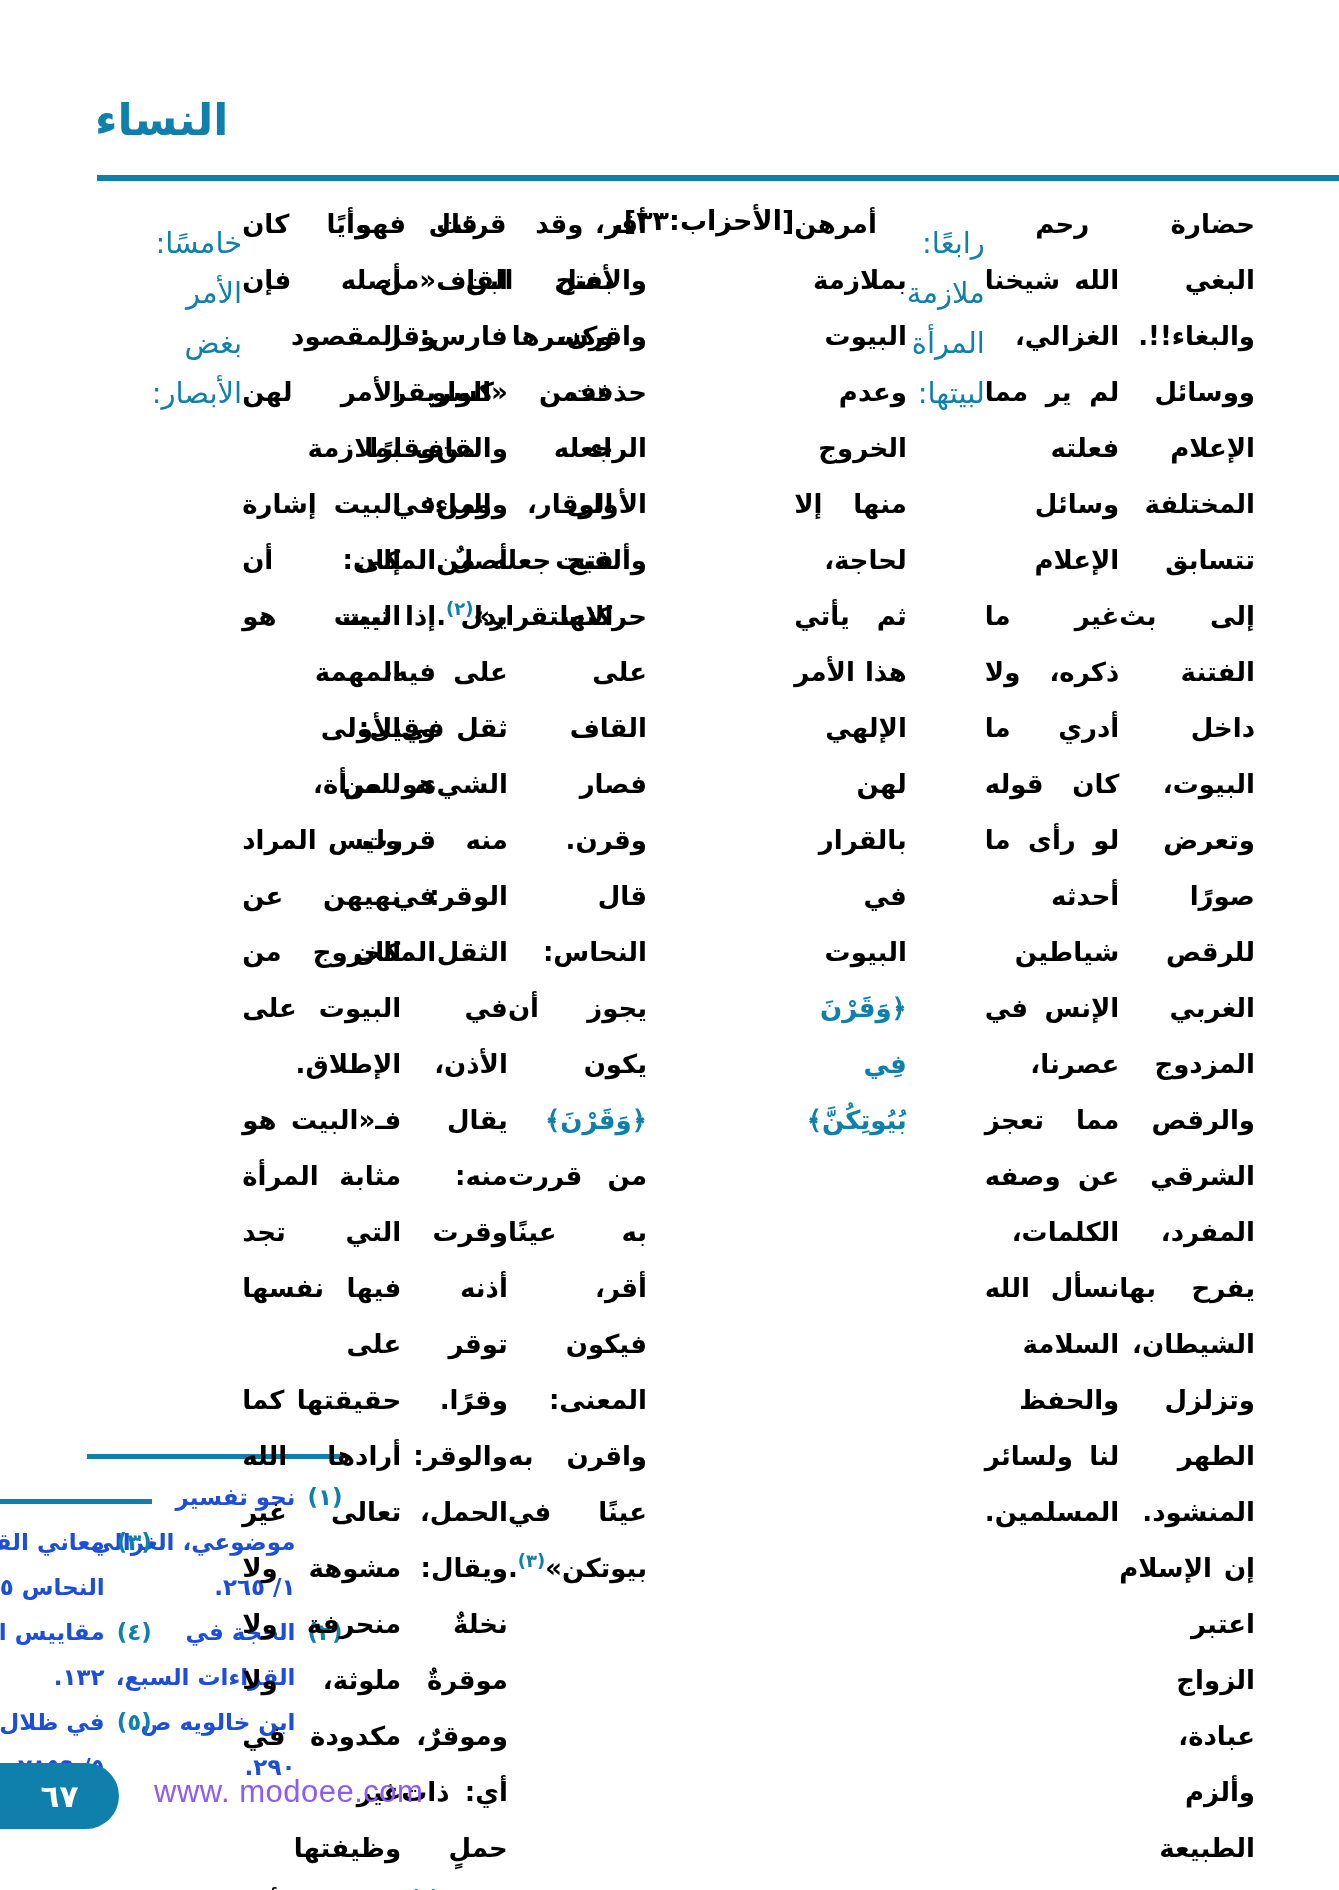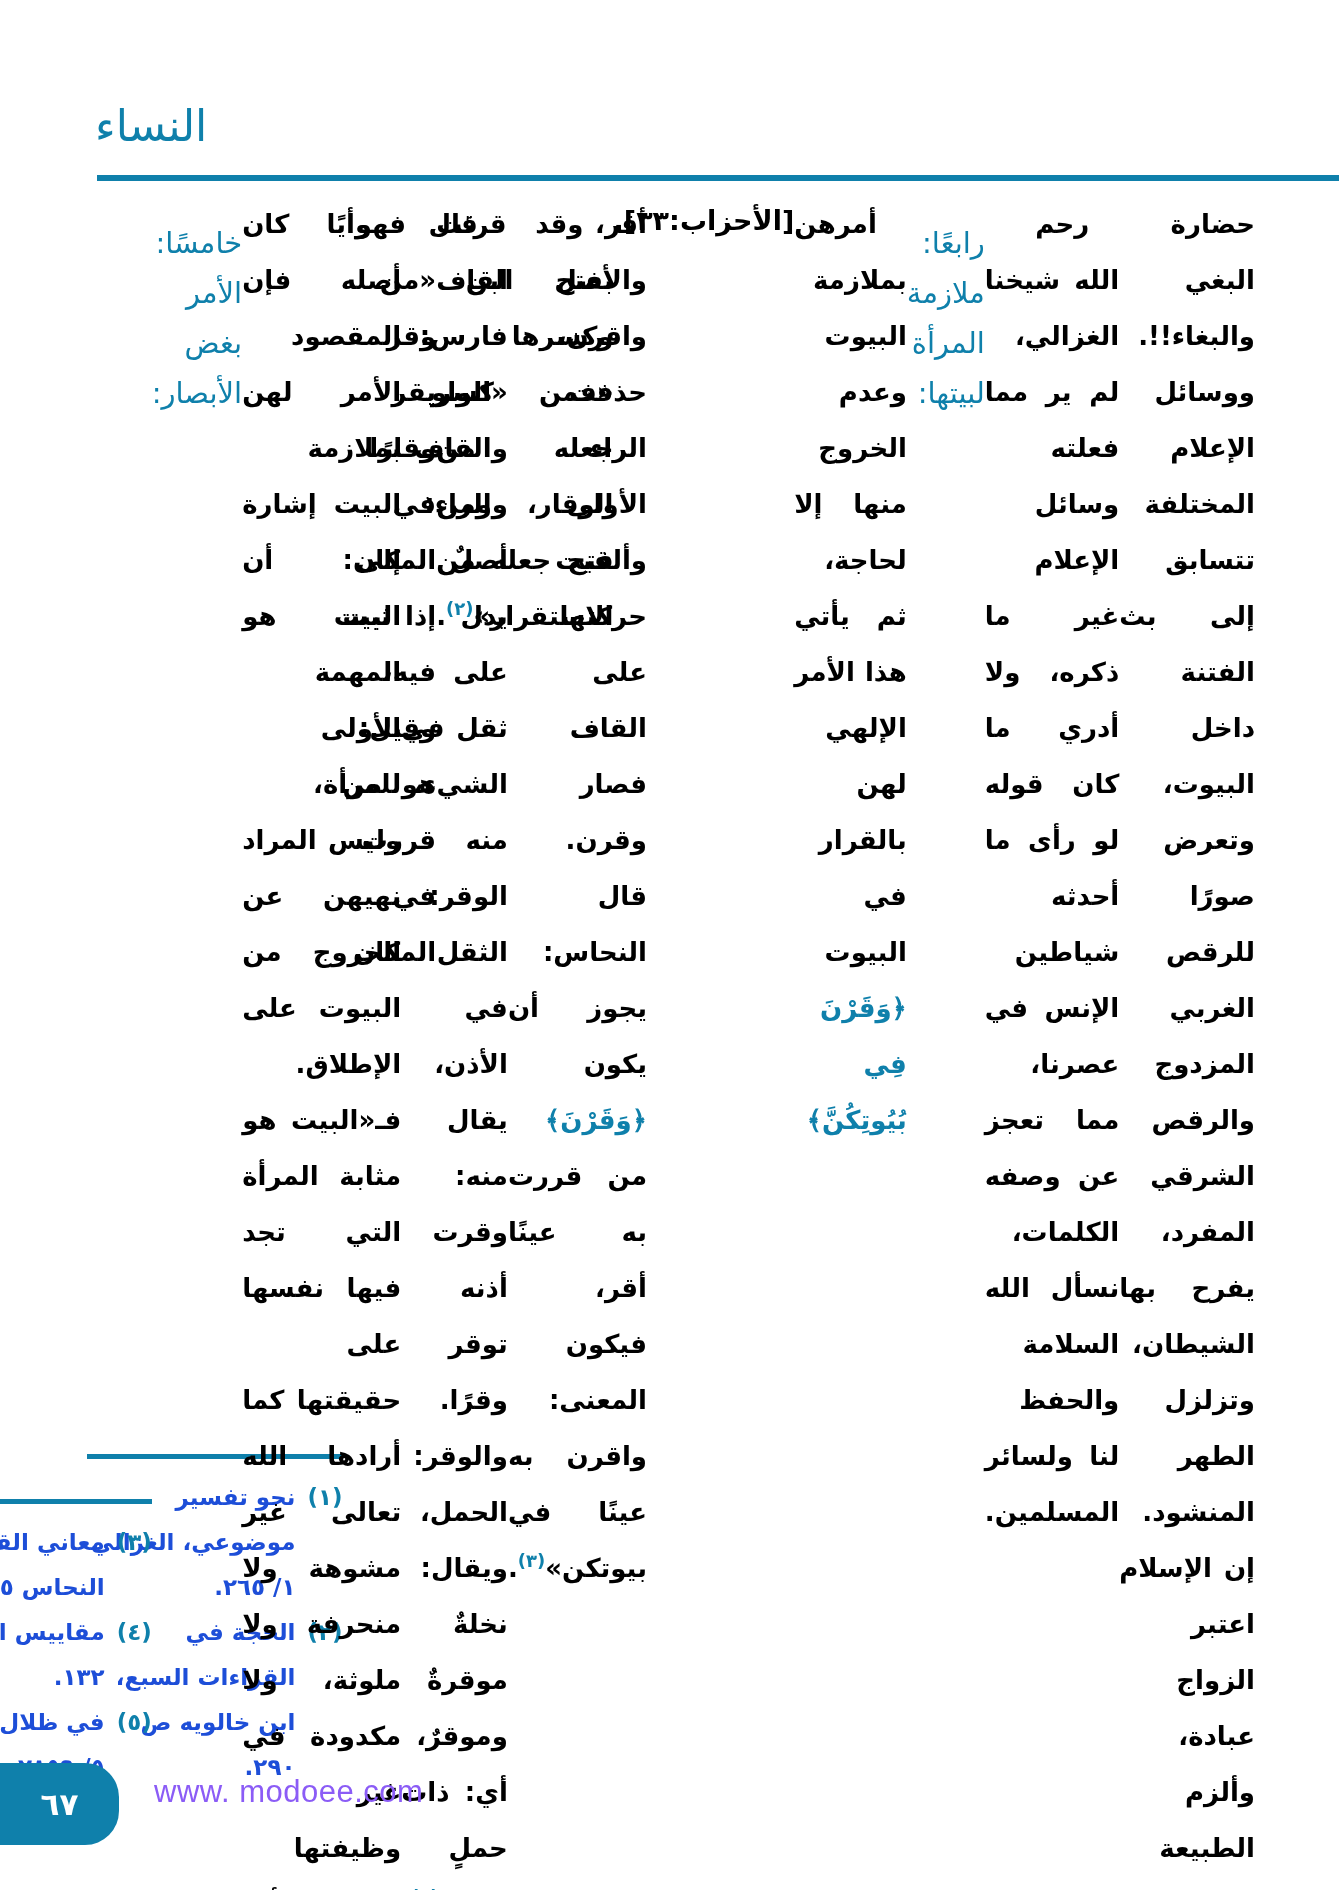--- a/index.html
+++ b/index.html
@@ -5,22 +5,22 @@
   html,body{margin:0;padding:0;}
   body{
     width:1339px;height:1890px;position:relative;overflow:hidden;
     background:#ffffff;color:#000;
     font-family:"DejaVu Sans", sans-serif;
     direction:rtl;
   }
   
   .page-header{position:absolute;top:0;left:0;right:0;height:185px;}
   .running-title{
-    position:absolute;left:95px;top:100px;
-    font-size:44px;font-weight:normal;color:#0f80ab;line-height:1.2;
+    position:absolute;left:95px;top:94px;
+    font-size:44px;font-weight:bold;color:#0f80ab;line-height:1.2;
   }
   .header-rule{
     position:absolute;left:97px;right:0;top:175px;height:6px;background:#0f80ab;
   }
   
   .columns{
     position:absolute;top:196px;left:84px;width:1171px;height:1594px;
     display:flex;gap:46px; 
   }
   .col{
@@ -50,21 +50,21 @@
   .fnotes{margin-top:auto;padding-top:6px;}
   .fn-sep{width:256px;height:5px;background:#0f80ab;margin:0 auto 16px auto;}
   .fn{
     display:flex;gap:12px;align-items:flex-start;
     font-size:23px;font-weight:bold;line-height:45px;text-align:right;
   }
   .fn-num{color:#0f80ab;white-space:nowrap;}
   .fn-text{color:#1d4ed8;}
   
   .page-num-pill{
-    position:absolute;left:0;top:1763px;width:119px;height:82px;
+    position:absolute;left:0;top:1763px;width:119px;height:66px;
     background:#0f80ab;border-radius:0 34px 34px 0;
     display:flex;align-items:center;justify-content:center;
     color:#ffffff;font-size:31px;font-weight:bold;
   }
   .site-url{
     position:absolute;left:154px;top:1774px;
     direction:ltr;font-family:"Liberation Sans", sans-serif;
     font-size:31px;font-weight:normal;color:#8b5cf6;letter-spacing:0.5px;
   }
 </style>

